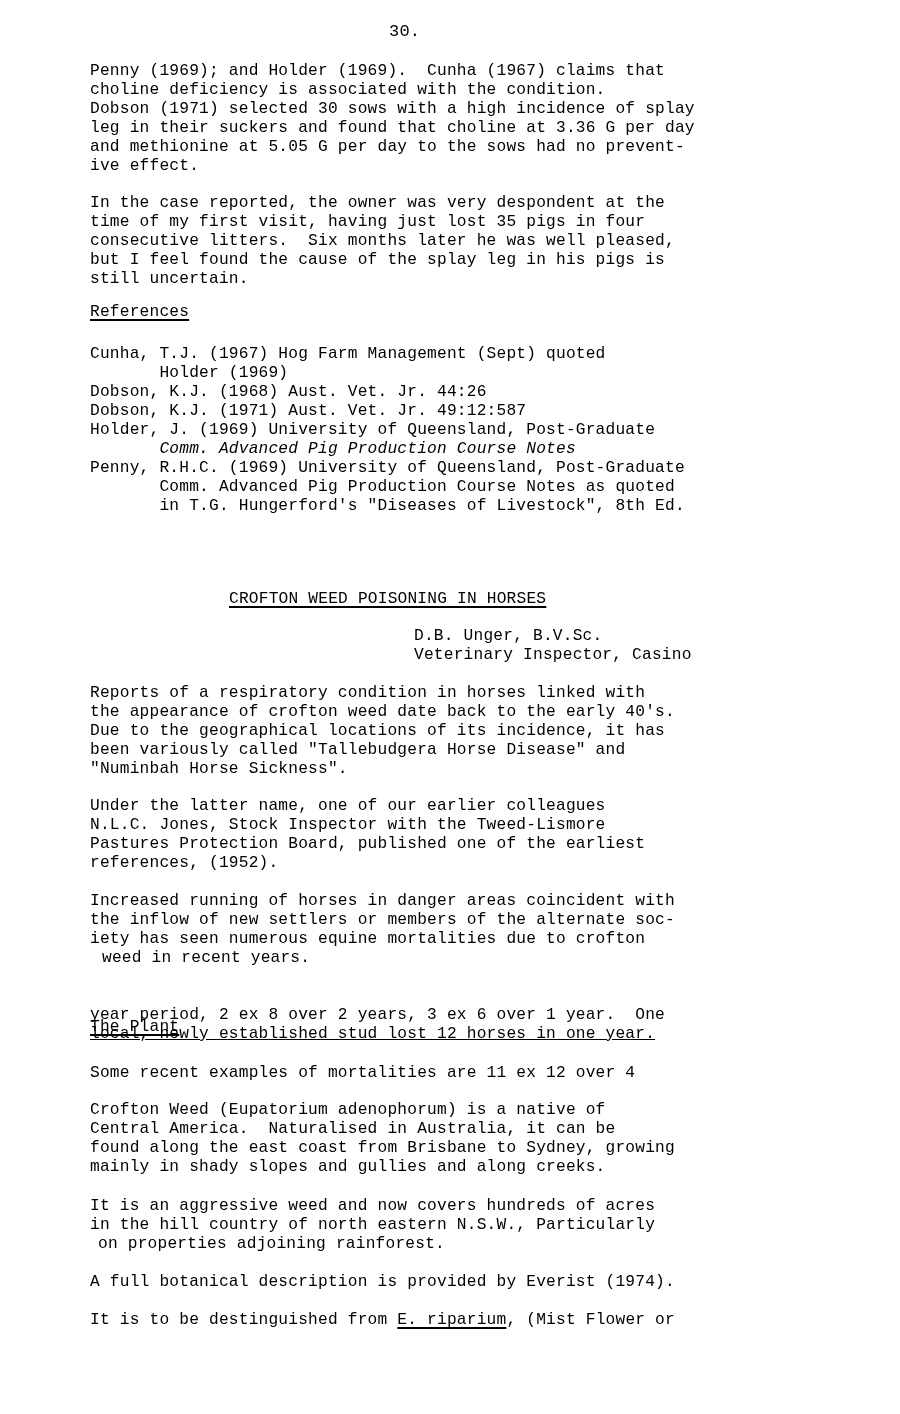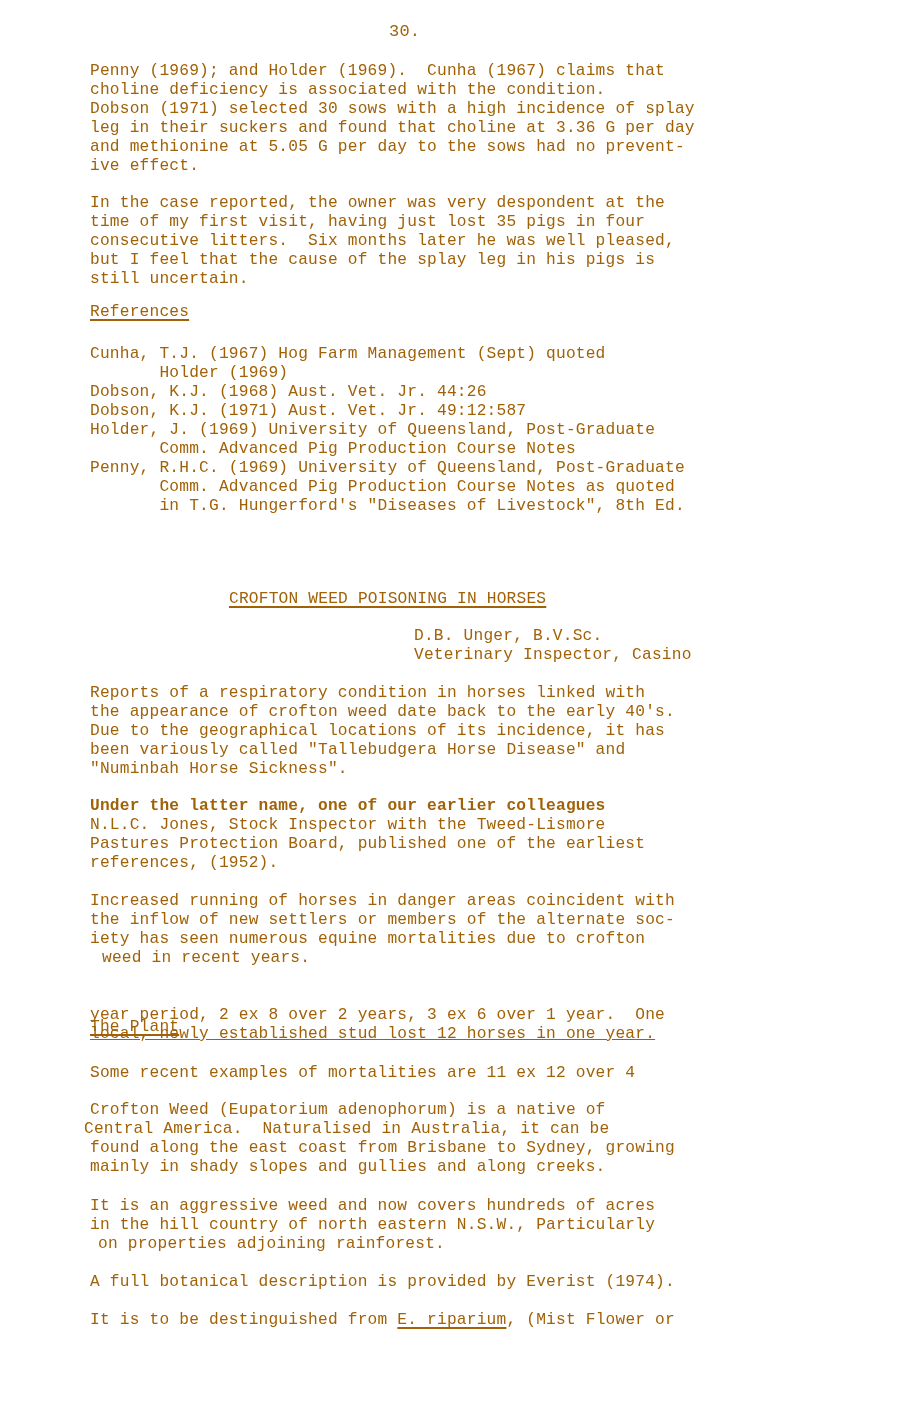--- a/index.html
+++ b/index.html
@@ -1,19 +1,19 @@
 <!DOCTYPE html>
 <html><head>
 <meta charset="utf-8">
 <style>
   html, body { margin: 0; padding: 0; background: #ffffff; }
   body { width: 900px; height: 1414px; position: relative; overflow: hidden; }
   .page {
     position: absolute; left: 0; top: 0; width: 900px; height: 1414px;
-    background: #ffffff; color: #a16207;
+    background: #ffffff; color: #000000;
     font-family: "Liberation Mono", "DejaVu Sans Mono", monospace;
     font-size: 16.2px; letter-spacing: 0.2px;
   }
   .line { position: absolute; white-space: pre; line-height: 19px; }
   .pnum { position: absolute; left: 389px; top: 22px; font-size: 17px; }
   .u { text-decoration: underline; text-underline-offset: 3px; text-decoration-thickness: 1.5px; }
 </style>
 </head>
 <body>
 
@@ -22,54 +22,54 @@
   <div id="content">
       <div class="line" style="left: 90px; top: 62px; text-align: center;">Penny (1969); and Holder (1969).  Cunha (1967) claims that</div>
       <div class="line" style="left: 90px; top: 81px;">choline deficiency is associated with the condition.</div>
       <div class="line" style="left: 90px; top: 100px;">Dobson (1971) selected 30 sows with a high incidence of splay</div>
       <div class="line" style="left: 90px; top: 119px;">leg in their suckers and found that choline at 3.36 G per day</div>
       <div class="line" style="left: 90px; top: 138px;">and methionine at 5.05 G per day to the sows had no prevent-</div>
       <div class="line" style="left: 90px; top: 157px;">ive effect.</div>
       <div class="line" style="left: 90px; top: 194px;">In the case reported, the owner was very despondent at the</div>
       <div class="line" style="left: 90px; top: 213px;">time of my first visit, having just lost 35 pigs in four</div>
       <div class="line" style="left: 90px; top: 232px;">consecutive litters.  Six months later he was well pleased,</div>
-      <div class="line" style="left: 90px; top: 251px;">but I feel that the cause of the splay leg in his pigs is</div>
+      <div class="line" style="left: 90px; top: 251px;">but I feel found the cause of the splay leg in his pigs is</div>
       <div class="line" style="left: 90px; top: 270px;">still uncertain.</div>
       <div class="line u" style="left: 90px; top: 303px;">References</div>
       <div class="line" style="left: 90px; top: 345px;">Cunha, T.J. (1967) Hog Farm Management (Sept) quoted</div>
       <div class="line" style="left: 90px; top: 364px;">       Holder (1969)</div>
       <div class="line" style="left: 90px; top: 383px;">Dobson, K.J. (1968) Aust. Vet. Jr. 44:26</div>
       <div class="line" style="left: 90px; top: 402px;">Dobson, K.J. (1971) Aust. Vet. Jr. 49:12:587</div>
       <div class="line" style="left: 90px; top: 421px;">Holder, J. (1969) University of Queensland, Post-Graduate</div>
-      <div class="line" style="left: 90px; top: 440px;">       Comm. Advanced Pig Production Course Notes</div>
+      <div class="line" style="left: 90px; top: 440px; font-style: italic;">       Comm. Advanced Pig Production Course Notes</div>
       <div class="line" style="left: 90px; top: 459px;">Penny, R.H.C. (1969) University of Queensland, Post-Graduate</div>
       <div class="line" style="left: 90px; top: 478px;">       Comm. Advanced Pig Production Course Notes as quoted</div>
       <div class="line" style="left: 90px; top: 497px;">       in T.G. Hungerford's "Diseases of Livestock", 8th Ed.</div>
       <div class="line u" style="left: 229px; top: 590px;">CROFTON WEED POISONING IN HORSES</div>
       <div class="line" style="left: 414px; top: 627px;">D.B. Unger, B.V.Sc.</div>
       <div class="line" style="left: 414px; top: 646px;">Veterinary Inspector, Casino</div>
       <div class="line" style="left: 90px; top: 684px;">Reports of a respiratory condition in horses linked with</div>
       <div class="line" style="left: 90px; top: 703px;">the appearance of crofton weed date back to the early 40's.</div>
       <div class="line" style="left: 90px; top: 722px;">Due to the geographical locations of its incidence, it has</div>
       <div class="line" style="left: 90px; top: 741px;">been variously called "Tallebudgera Horse Disease" and</div>
       <div class="line" style="left: 90px; top: 760px;">"Numinbah Horse Sickness".</div>
-      <div class="line" style="left: 90px; top: 797px; font-weight: bold;">Under the latter name, one of our earlier colleagues</div>
+      <div class="line" style="left: 90px; top: 797px;">Under the latter name, one of our earlier colleagues</div>
       <div class="line" style="left: 90px; top: 816px;">N.L.C. Jones, Stock Inspector with the Tweed-Lismore</div>
       <div class="line" style="left: 90px; top: 835px;">Pastures Protection Board, published one of the earliest</div>
       <div class="line" style="left: 90px; top: 854px;">references, (1952).</div>
       <div class="line" style="left: 90px; top: 892px;">Increased running of horses in danger areas coincident with</div>
       <div class="line" style="left: 90px; top: 911px;">the inflow of new settlers or members of the alternate soc-</div>
       <div class="line" style="left: 90px; top: 930px;">iety has seen numerous equine mortalities due to crofton</div>
       <div class="line" style="left: 102px; top: 949px;">weed in recent years.</div>
       <div class="line" style="left: 90px; top: 1036px; margin-top: 28px;">Some recent examples of mortalities are 11 ex 12 over 4</div>
       <div class="line" style="left: 90px; top: 1006px;">year period, 2 ex 8 over 2 years, 3 ex 6 over 1 year.  One</div>
       <div class="line" style="left: 90px; top: 1025px; text-decoration: underline;">local, newly established stud lost 12 horses in one year.</div>
       <div class="line u" style="left: 90px; top: 1018px;">The Plant</div>
       <div class="line" style="left: 90px; top: 1101px;">Crofton Weed (Eupatorium adenophorum) is a native of</div>
-      <div class="line" style="left: 84px; top: 1120px; font-family: Liberation Mono, monospace;">Central America.  Naturalised in Australia, it can be</div>
+      <div class="line" style="left: 90px; top: 1120px; font-family: Liberation Mono, monospace;">Central America.  Naturalised in Australia, it can be</div>
       <div class="line" style="left: 90px; top: 1139px;">found along the east coast from Brisbane to Sydney, growing</div>
       <div class="line" style="left: 90px; top: 1158px;">mainly in shady slopes and gullies and along creeks.</div>
       <div class="line" style="left: 90px; top: 1197px;">It is an aggressive weed and now covers hundreds of acres</div>
       <div class="line" style="left: 90px; top: 1216px;">in the hill country of north eastern N.S.W., Particularly</div>
       <div class="line" style="left: 90px; top: 1235px; margin-left: 8px;">on properties adjoining rainforest.</div>
       <div class="line" style="left: 90px; top: 1273px;">A full botanical description is provided by Everist (1974).</div>
       <div class="line" style="left: 90px; top: 1311px;"><span>It is to be destinguished from </span><span class="u">E. riparium</span><span>, (Mist Flower or</span></div>
     </div>
 </div>
 

